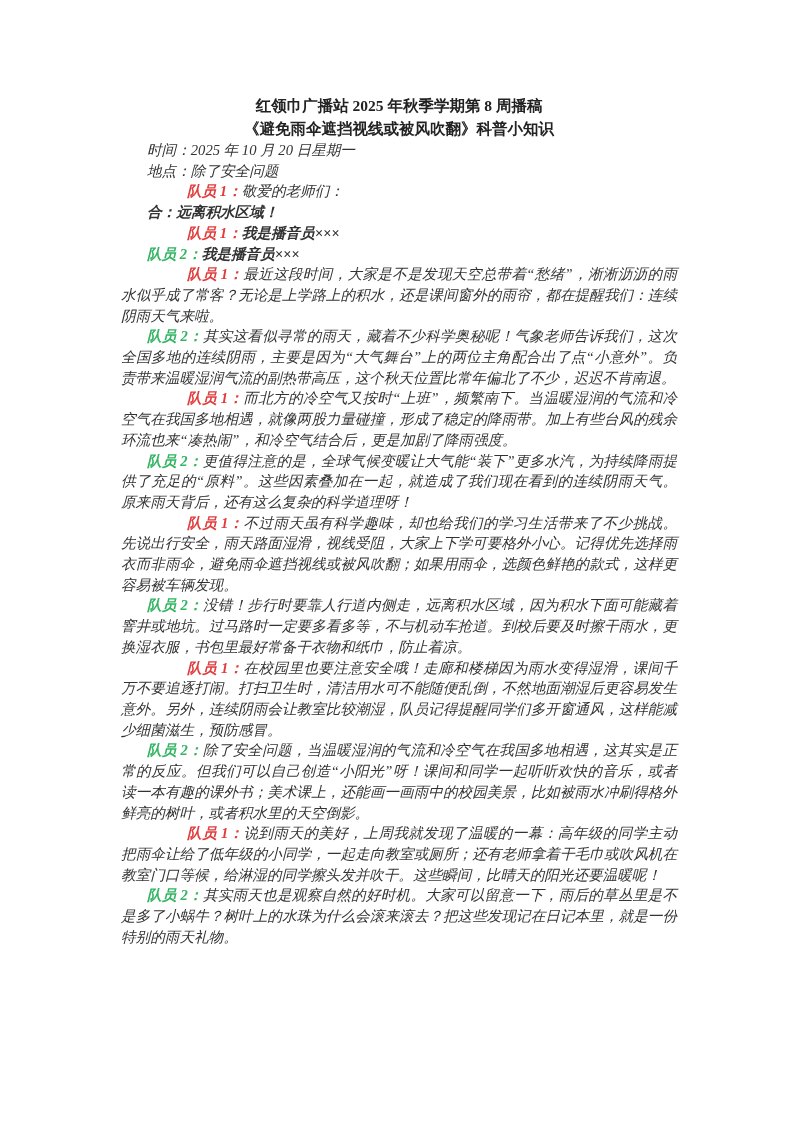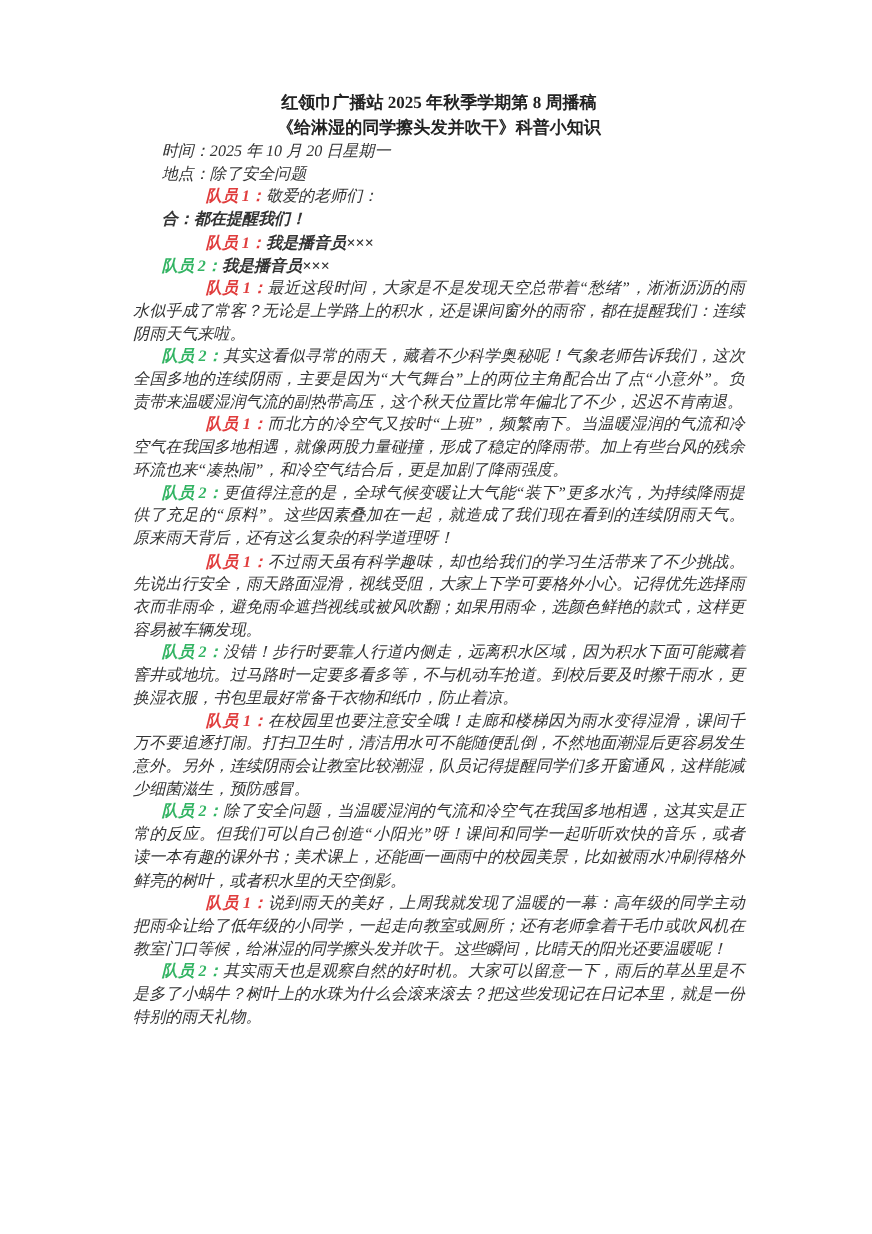--- a/index.html
+++ b/index.html
@@ -8,21 +8,21 @@
     width: 793px;
     height: 1122px;
     background: #ffffff;
     font-family: "Liberation Serif", "DejaVu Serif", serif;
     color: var(--c-text, #333333);
     overflow: hidden;
   }
   .content {
     position: absolute;
     left: 121px;
-    top: 82px;
+    top: 94px;
     width: 556px;
   }
   .doc-title, .doc-subtitle {
     margin: 0;
     font-size: 15.5px;
     line-height: 23px;
     font-weight: bold;
     text-align: center;
     color: var(--c-title, #222222);
   }
@@ -41,37 +41,37 @@
   .he { color: var(--c-he, #333333); }
   .boldtext { font-weight: bold; }
 </style>
 </head>
 <body>
 
 <div class="page">
   <div class="content">
 
     <h1 class="doc-title">红领巾广播站 2025 年秋季学期第 8 周播稿</h1>
-    <h2 class="doc-subtitle">《给淋湿的同学擦头发并吹干》科普小知识</h2>
+    <h2 class="doc-subtitle">《避免雨伞遮挡视线或被风吹翻》科普小知识</h2>
 
     <div>
 
         <p class="meta-row"><span>时间：</span><span>2025 年 10 月 20 日星期一</span></p>
 
         <p class="meta-row"><span>地点：</span><span>除了安全问题</span></p>
 
 
     </div>
 
     <div>
 
         <p class="para"><span class="speaker s1">队员 1：</span><span>敬爱的老师们：</span></p>
 
 
-        <p class="para"><span class="speaker he">合：</span><span class="boldtext">都在提醒我们！</span></p>
+        <p class="para"><span class="speaker he">合：</span><span class="boldtext">远离积水区域！</span></p>
 
         <p class="para"><span class="speaker s1">队员 1：</span><span class="boldtext">我是播音员×××</span></p>
 
         <p class="para"><span class="speaker s2">队员 2：</span><span class="boldtext">我是播音员×××</span></p>
 
         <p class="para"><span class="speaker s1">队员 1：</span><span>最近这段时间，大家是不是发现天空总带着“愁绪”，淅淅沥沥的雨水似乎成了常客？无论是上学路上的积水，还是课间窗外的雨帘，都在提醒我们：连续阴雨天气来啦。</span></p>
 
         <p class="para"><span class="speaker s2">队员 2：</span><span>其实这看似寻常的雨天，藏着不少科学奥秘呢！气象老师告诉我们，这次全国多地的连续阴雨，主要是因为“大气舞台”上的两位主角配合出了点“小意外”。负责带来温暖湿润气流的副热带高压，这个秋天位置比常年偏北了不少，迟迟不肯南退。</span></p>
 
         <p class="para"><span class="speaker s1">队员 1：</span><span>而北方的冷空气又按时“上班”，频繁南下。当温暖湿润的气流和冷空气在我国多地相遇，就像两股力量碰撞，形成了稳定的降雨带。加上有些台风的残余环流也来“凑热闹”，和冷空气结合后，更是加剧了降雨强度。</span></p>

